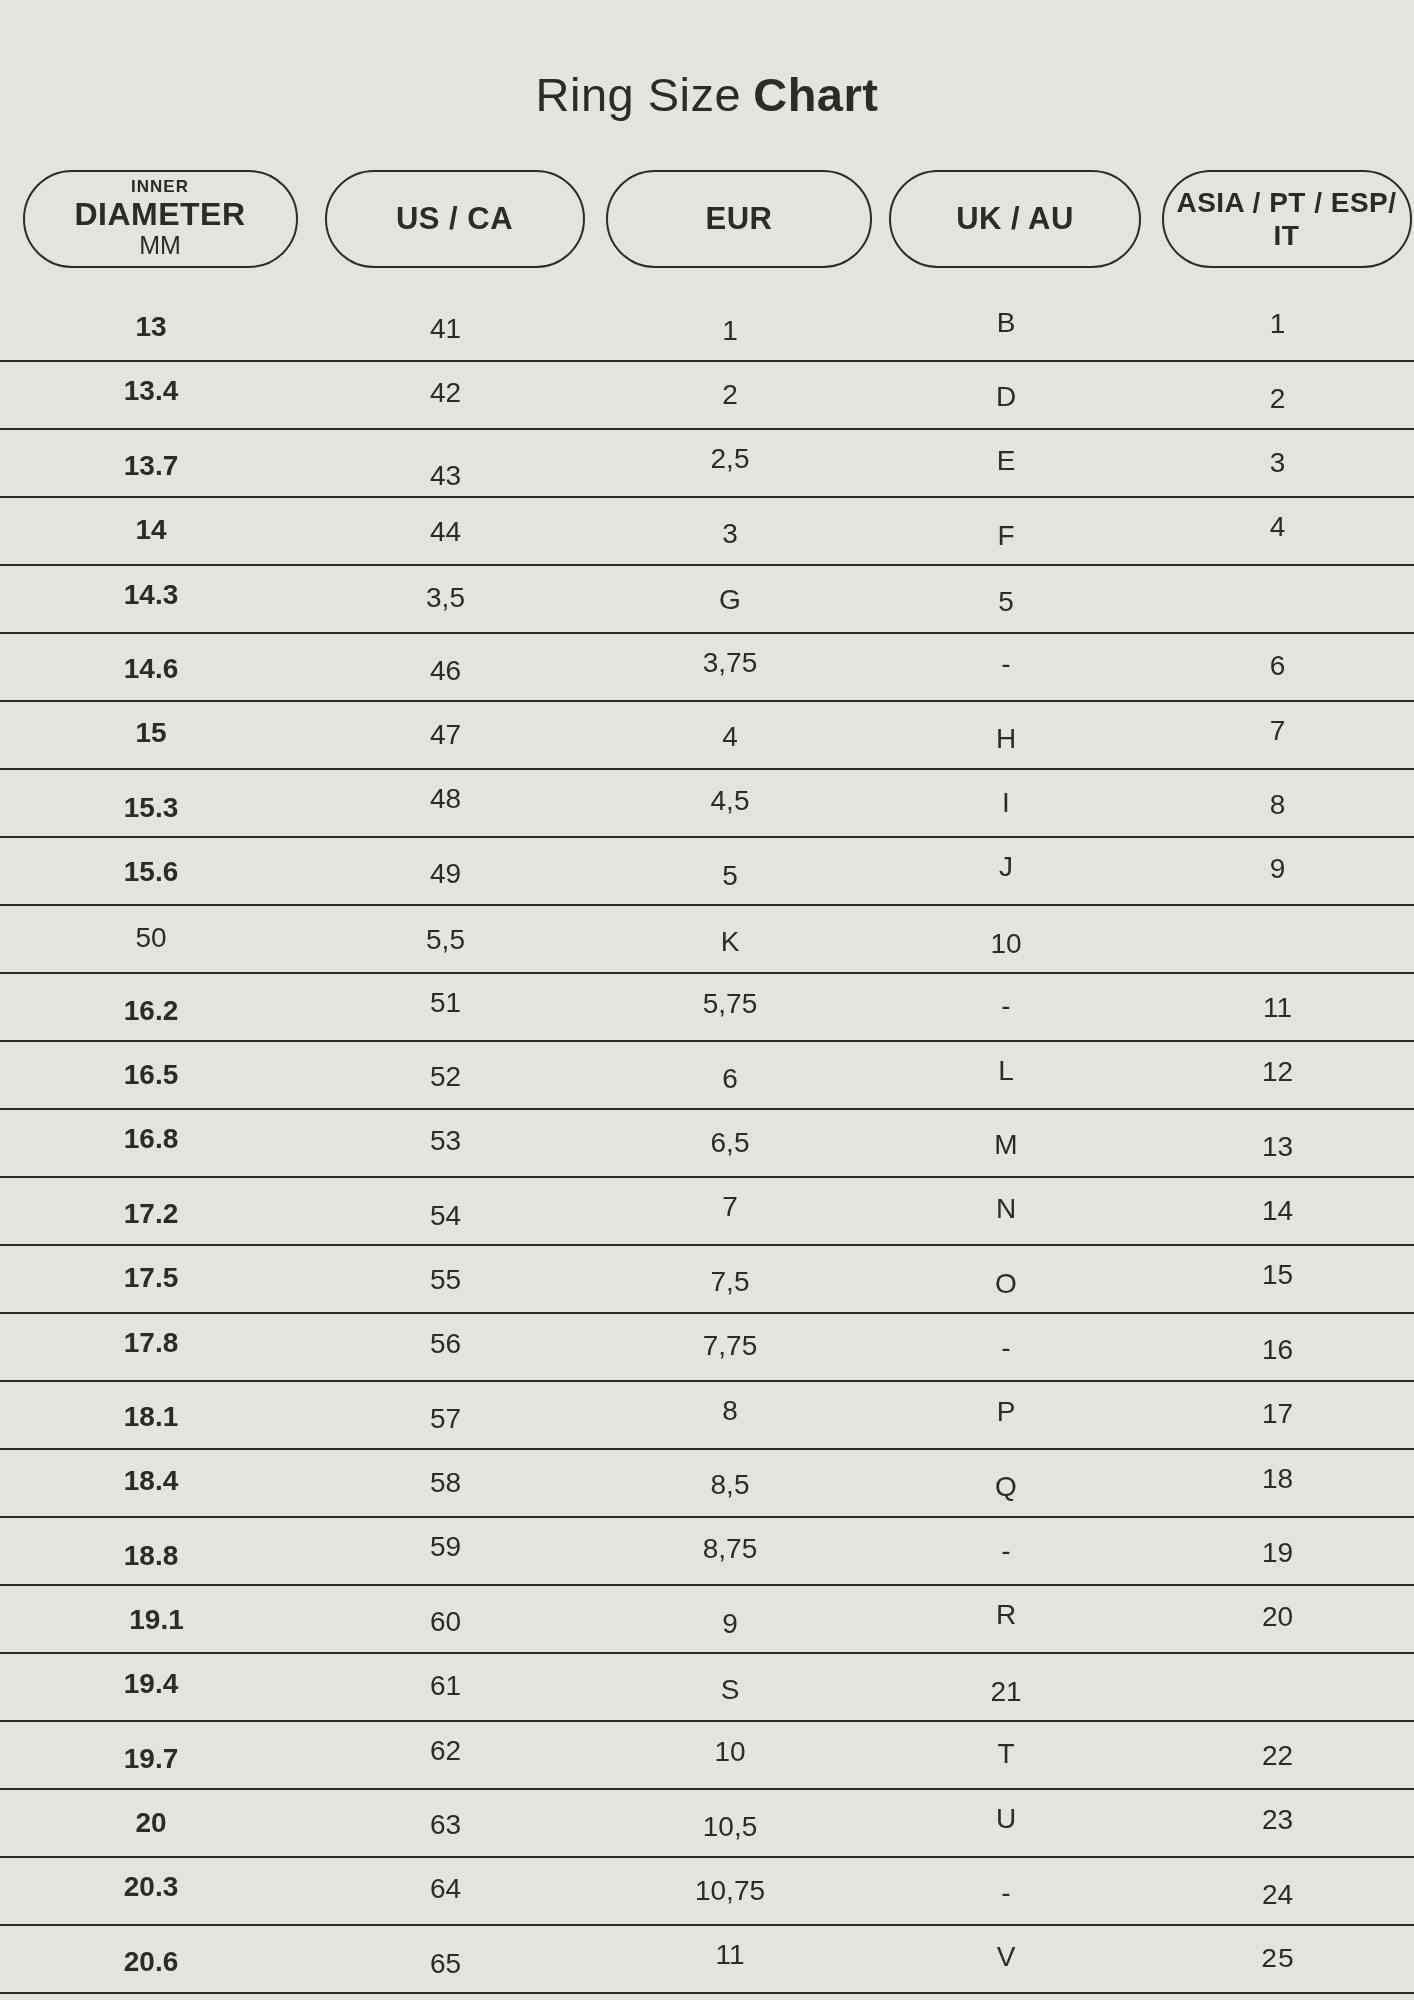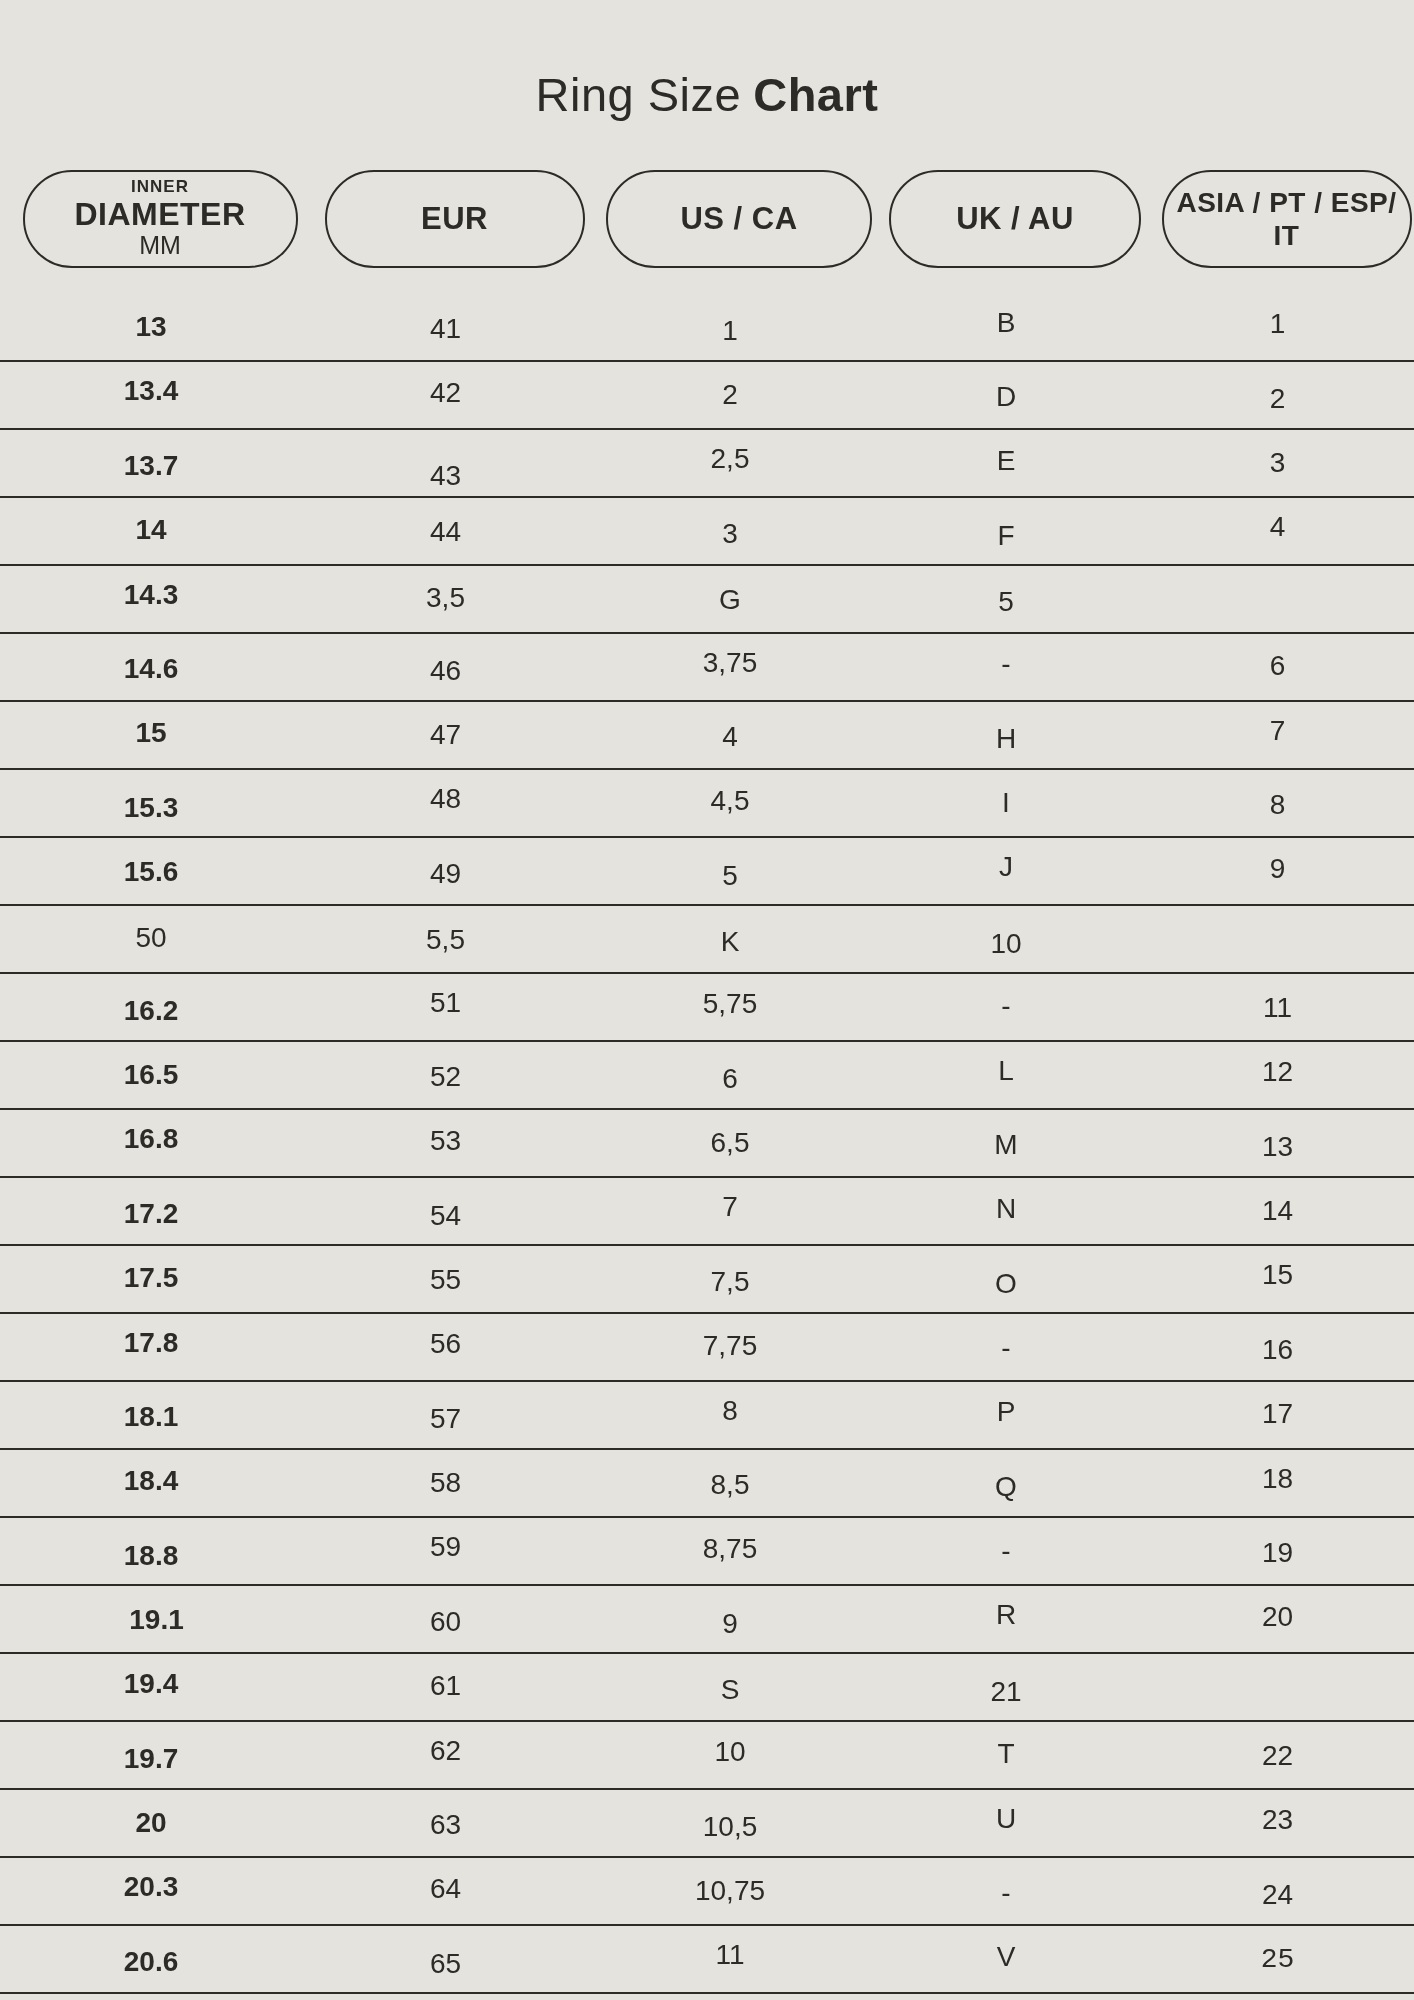--- a/index.html
+++ b/index.html
@@ -96,24 +96,24 @@
   <h1 class="title"><span class="t-reg">Ring Size</span><span class="t-bold">Chart</span>
   </h1>
 
   <div class="pills grid5">
     <div class="pill">
       <span class="p-top">INNER</span>
       <span class="p-main">DIAMETER</span>
       <span class="p-sub">MM</span>
     </div>
     <div class="pill">
-      <span class="p-main">EUR</span>
+      <span class="p-main">US / CA</span>
     </div>
     <div class="pill">
-      <span class="p-main">US / CA</span>
+      <span class="p-main">EUR</span>
     </div>
     <div class="pill">
       <span class="p-main">UK / AU</span>
     </div>
     <div class="pill">
       <span class="p-main">ASIA / PT / ESP/ IT</span>
     </div>
   </div>
 
   <div class="size-table">

